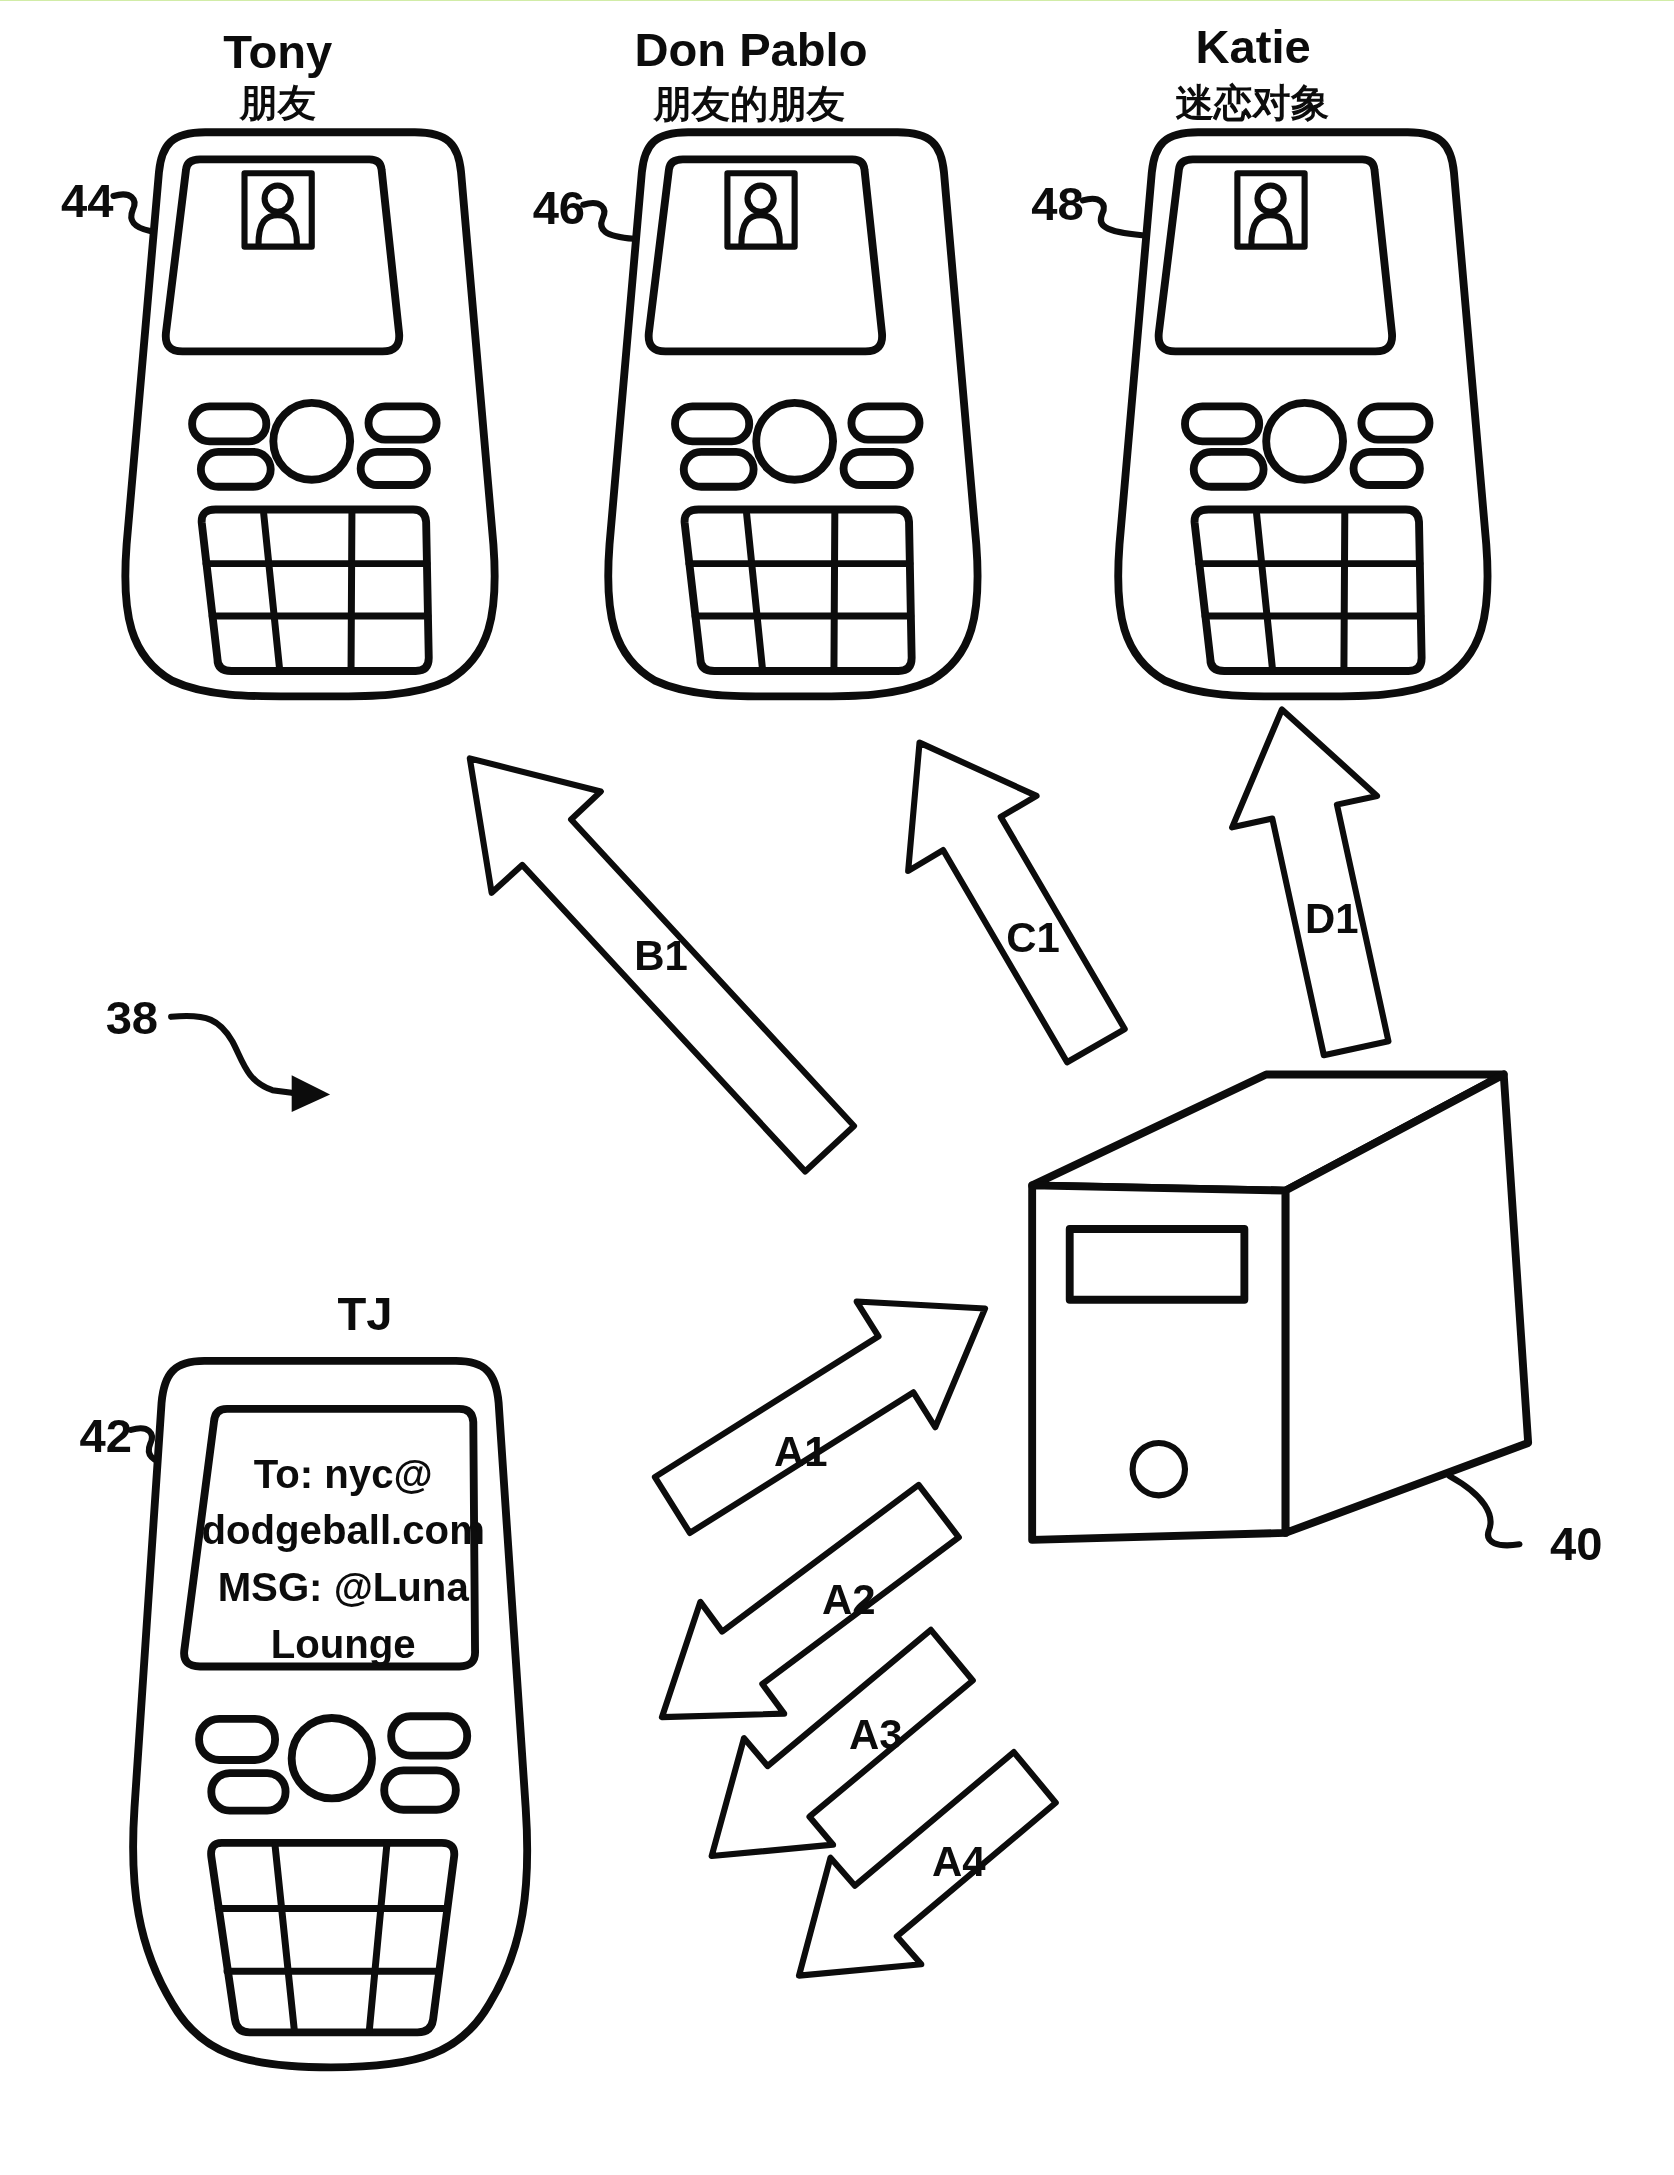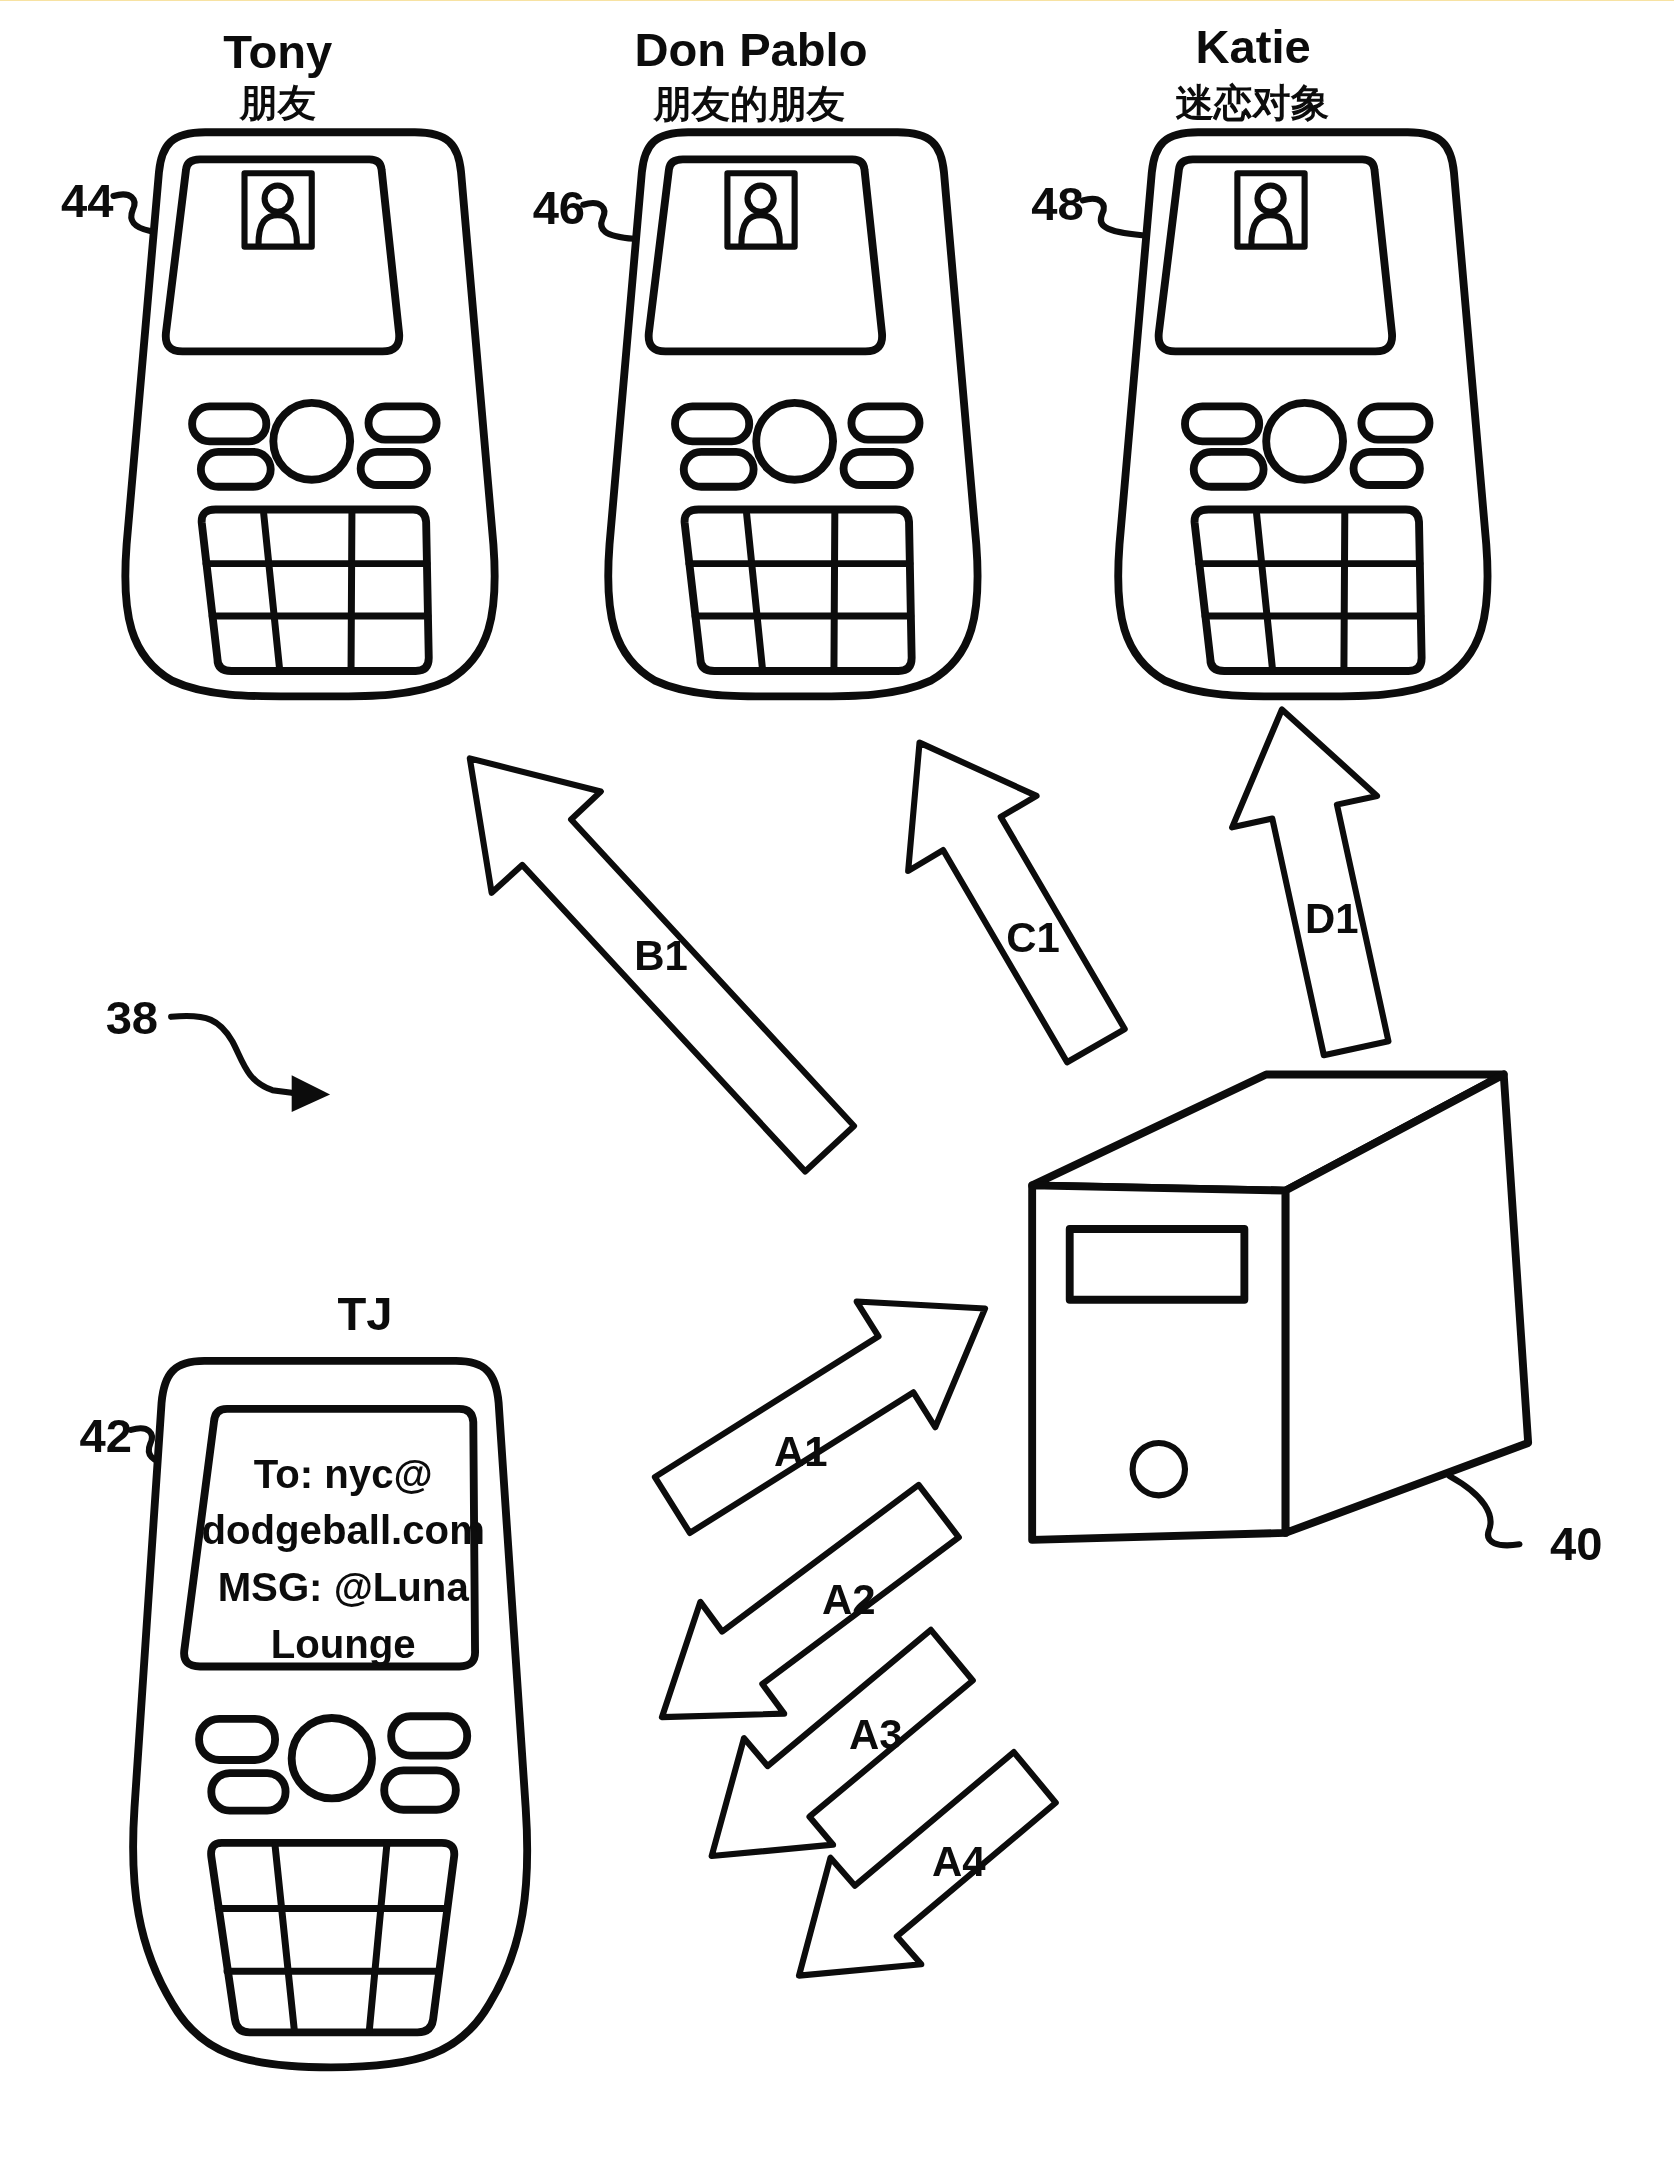--- a/index.html
+++ b/index.html
@@ -1,16 +1,16 @@
 <!DOCTYPE html>
 <html style="font-size:14px"><head>
 <meta charset="utf-8">
 <style>
   html,body{margin:0;padding:0;background:#ffffff;}
-  .page{width:1674px;height:2176px;position:relative;background:#eab308;overflow:hidden;}
+  .page{width:1674px;height:2176px;position:relative;background:#84cc16;overflow:hidden;}
   svg{display:block;}
   text{font-family:"Liberation Sans","DejaVu Sans",sans-serif;font-weight:bold;fill:#0c0c0c;}
   .t54{font-size:54px;} .t48{font-size:48px;} .t44{font-size:44px;} .t46{font-size:46px;}
   .ctr{text-anchor:middle;}
   .ink{fill:#ffffff;stroke:#0c0c0c;stroke-width:9;stroke-linejoin:round;stroke-linecap:round;}
   .ink7{fill:#ffffff;stroke:#0c0c0c;stroke-width:7;stroke-linejoin:round;stroke-linecap:round;}
   .line{fill:none;stroke:#0c0c0c;stroke-width:8;stroke-linejoin:round;stroke-linecap:round;}
   .arrow{fill:#ffffff;stroke:#0c0c0c;stroke-width:7;stroke-linejoin:round;}
   .lead{fill:none;stroke:#0c0c0c;stroke-width:7;stroke-linecap:round;}
   .solid{fill:#0c0c0c;stroke:none;}

